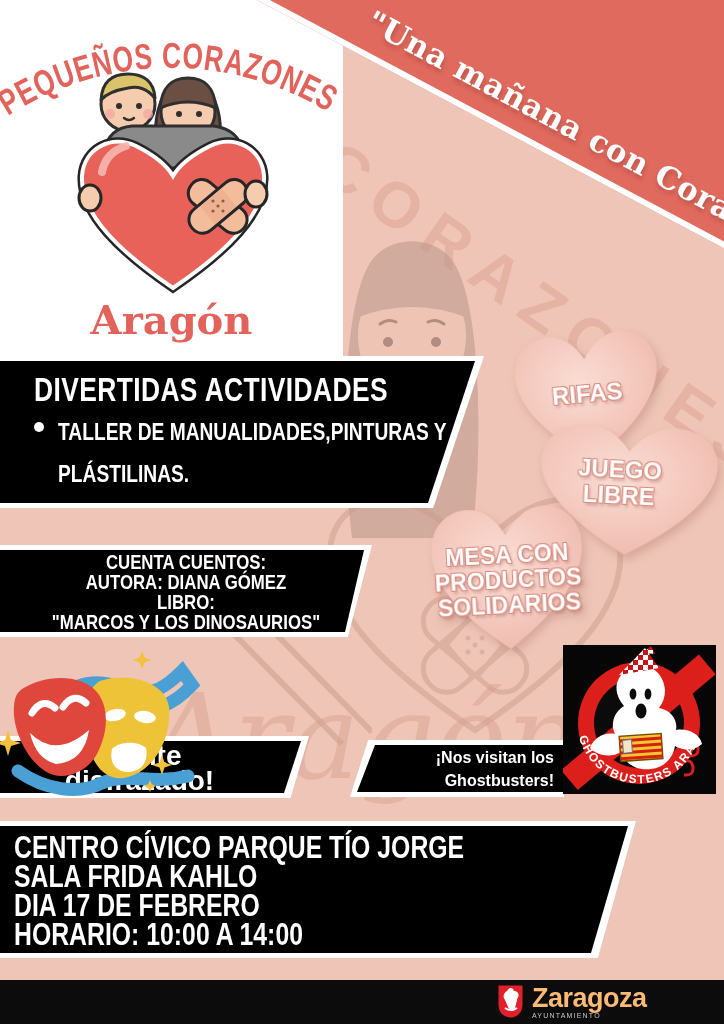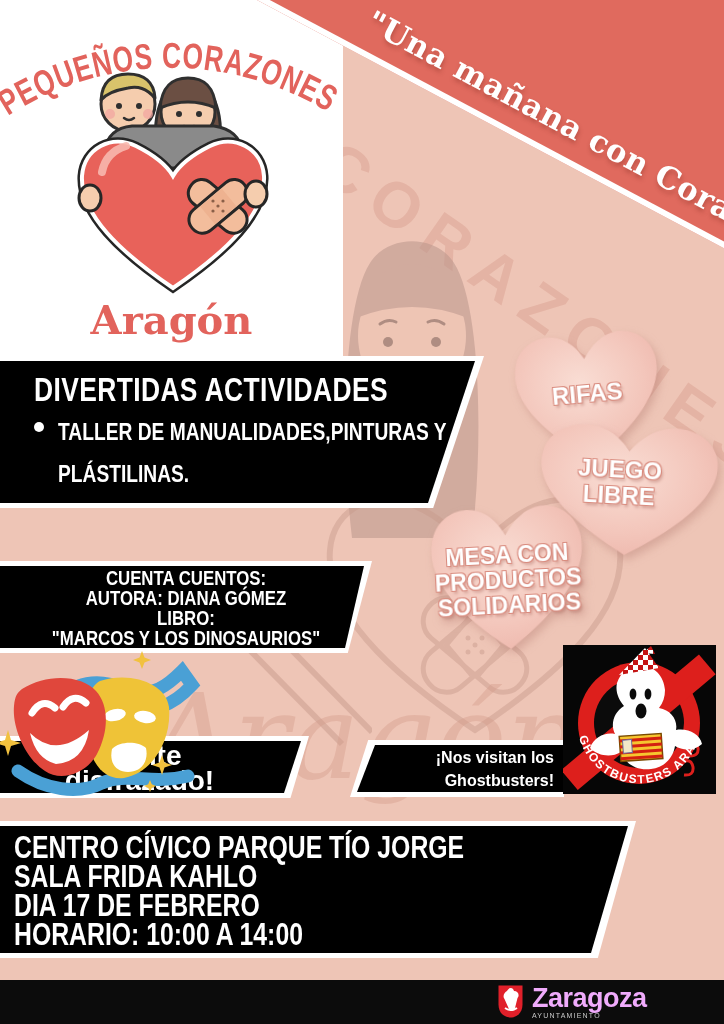--- a/index.html
+++ b/index.html
@@ -38,21 +38,21 @@
   
   .b-act{left:0;top:356px;width:484px;height:152px;}
   .b-act .wbg{clip-path:polygon(0 0,100% 0,89.5% 100%,0 100%);}
   .b-act .fill{left:0;top:5px;right:0;bottom:5px;
       clip-path:polygon(0 0,475px 0,428px 100%,0 100%);}
   .b-act h1{margin:10px 0 2px 34px;font-size:33px;letter-spacing:.5px;width:560px;}
   .act-row{display:flex;margin-left:34px;width:560px;font-size:24px;line-height:42px;justify-content:flex-end;}
   .act-dot{width:10px;height:10px;border-radius:50%;background:#fff;margin:11px 14px 0 0;flex:none;}
 
   
-  .b-story{left:0;top:561px;width:372px;height:92px;}
+  .b-story{left:0;top:545px;width:372px;height:92px;}
   .b-story .wbg{clip-path:polygon(0 0,100% 0,93.5% 100%,0 100%);}
   .b-story .fill{left:0;top:5px;right:0;bottom:5px;
       clip-path:polygon(0 0,364px 0,345px 100%,0 100%);text-align:center;}
   .b-story .lines{margin-top:2px;font-size:21px;line-height:20px;width:432px;margin-left:-30px;}
 
   
   .b-vente{left:0;top:736px;width:309px;height:62px;}
   .b-vente .wbg{clip-path:polygon(0 0,100% 0,94% 100%,0 100%);}
   .b-vente .fill{left:0;top:5px;right:0;bottom:5px;
       clip-path:polygon(0 0,301px 0,284px 100%,0 100%);
@@ -84,21 +84,21 @@
   .ph3{left:420px;top:495px;width:175px;height:165px;transform:rotate(-3deg);}
   .ph3 .lbl{top:48px;left:12px;font-size:23px;line-height:25px;}
 
   
   .masks{position:absolute;left:0;top:645px;width:205px;height:160px;z-index:5;}
   .gbox{position:absolute;left:563px;top:645px;width:153px;height:149px;background:#060606;z-index:5;}
 
   
   .footer{position:absolute;left:0;top:980px;width:724px;height:44px;background:#0c0c0c;z-index:6;}
   .zgz{position:absolute;left:497px;top:4px;display:flex;align-items:center;gap:8px;}
-  .zgz-txt .city{color:#f0abfc;font-weight:bold;font-size:27px;line-height:27px;letter-spacing:-.5px;}
+  .zgz-txt .city{color:#fdba74;font-weight:bold;font-size:27px;line-height:27px;letter-spacing:-.5px;}
   .zgz-txt .sub{color:#c9c9c9;font-size:7px;letter-spacing:1.2px;margin-top:0px;}
 </style>
 </head>
 <body>
 
 <div id="poster">
 
   <div class="wm wm-corazones">CORAZONES</div>
 
   <svg class="wm" style="left:322px;top:208px;opacity:.55" width="180" height="340" viewBox="0 0 180 340">

